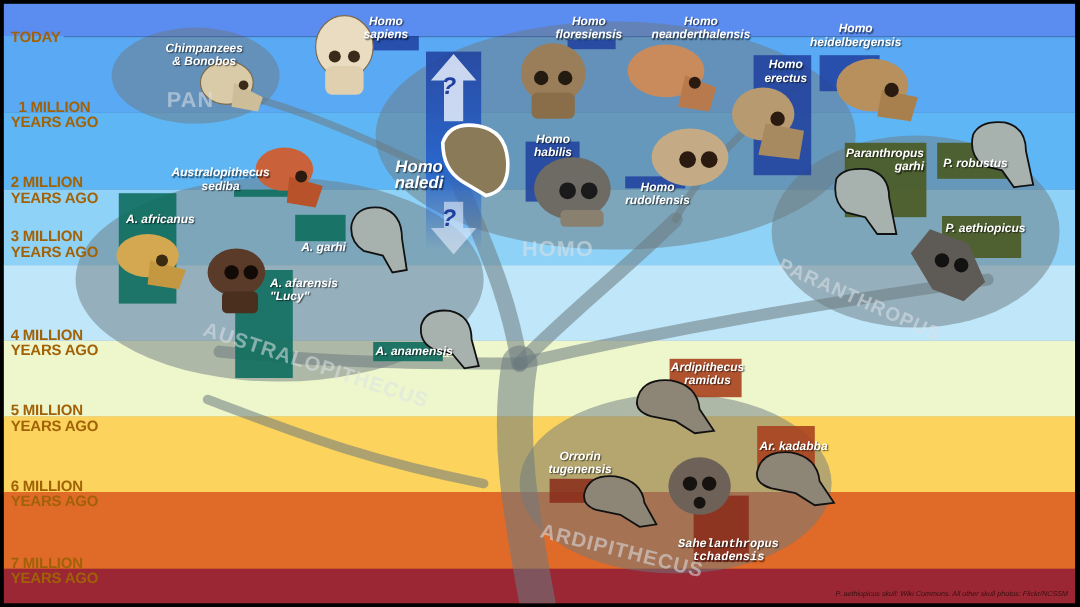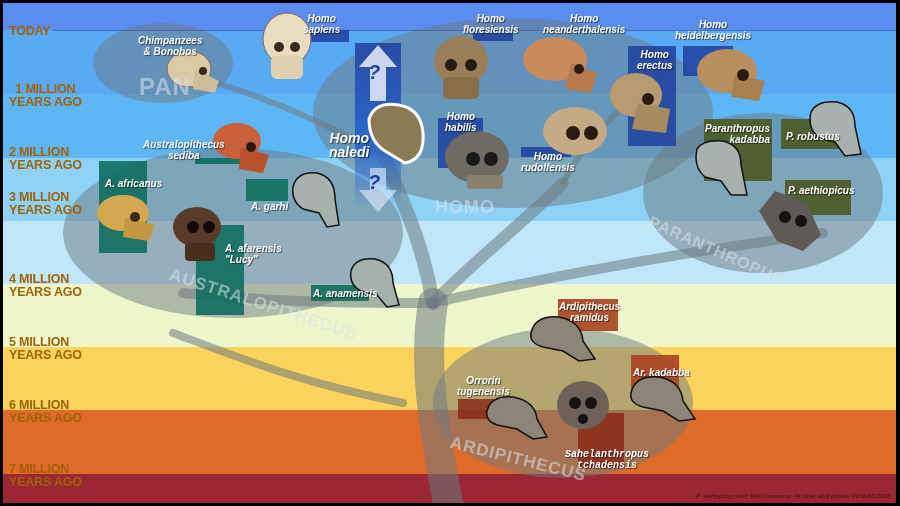--- a/index.html
+++ b/index.html
@@ -210,21 +210,21 @@
   <svg class="skull" style="left:480px;top:390px;" width="66" height="50">
       <path d="M4 18 Q8 2 30 4 Q52 8 54 26 L64 44 L50 46 L34 36 L14 32 Q2 28 4 18 Z" fill="#8d8576" stroke="#111" stroke-width="1.5"></path>
     </svg>
   <svg class="skull" style="left:552px;top:376px;" width="56" height="56">
       <ellipse cx="28" cy="26" rx="26" ry="24" fill="#6e6258"></ellipse>
       <circle cx="20" cy="24" r="6" fill="#161210"></circle>
       <circle cx="36" cy="24" r="6" fill="#161210"></circle>
       <circle cx="28" cy="40" r="5" fill="#161210"></circle>
     </svg>
 
-  <div class="genus" style="left:136px;top:70px;font-size:24px;">PAN</div>
+  <div class="genus" style="left:136px;top:70px;font-size:18px;">PAN</div>
   <div class="genus" style="left:432px;top:194px;font-size:18px;">HOMO</div>
   <div class="genus" style="left:650px;top:210px;font-size:16px;transform:rotate(24deg);transform-origin:left top;">PARANTHROPUS</div>
   <div class="genus" style="left:170px;top:262px;font-size:17px;transform:rotate(18deg);transform-origin:left top;">AUSTRALOPITHECUS</div>
   <div class="genus" style="left:450px;top:430px;font-size:17px;transform:rotate(14deg);transform-origin:left top;">ARDIPITHECUS</div>
 
   <div class="label" style="left:135px;top:32px;">
       <div>Chimpanzees</div>
       <div>&amp; Bonobos</div>
     </div>
   <div class="label" style="left:300px;top:10px;">
@@ -262,30 +262,30 @@
   <div class="label" style="left:140px;top:136px;">
       <div>Australopithecus</div>
       <div>sediba</div>
     </div>
   <div class="label left" style="left:102px;top:175px;">
       <div>A. africanus</div>
     </div>
   <div class="label left" style="left:248px;top:198px;">
       <div>A. garhi</div>
     </div>
-  <div class="label left" style="left:222px;top:228px;margin-top:12px;">
+  <div class="label left" style="left:222px;top:228px;">
       <div>A. afarensis</div>
       <div>"Lucy"</div>
     </div>
   <div class="label left" style="left:310px;top:285px;">
       <div>A. anamensis</div>
     </div>
   <div class="label right" style="left:702px;top:120px;">
       <div>Paranthropus</div>
-      <div>kadabba</div>
+      <div>garhi</div>
     </div>
   <div class="label left" style="left:783px;top:128px;">
       <div>P. robustus</div>
     </div>
   <div class="label left" style="left:785px;top:182px;">
       <div>P. aethiopicus</div>
     </div>
   <div class="label" style="left:556px;top:298px;">
       <div>Ardipithecus</div>
       <div>ramidus</div>

